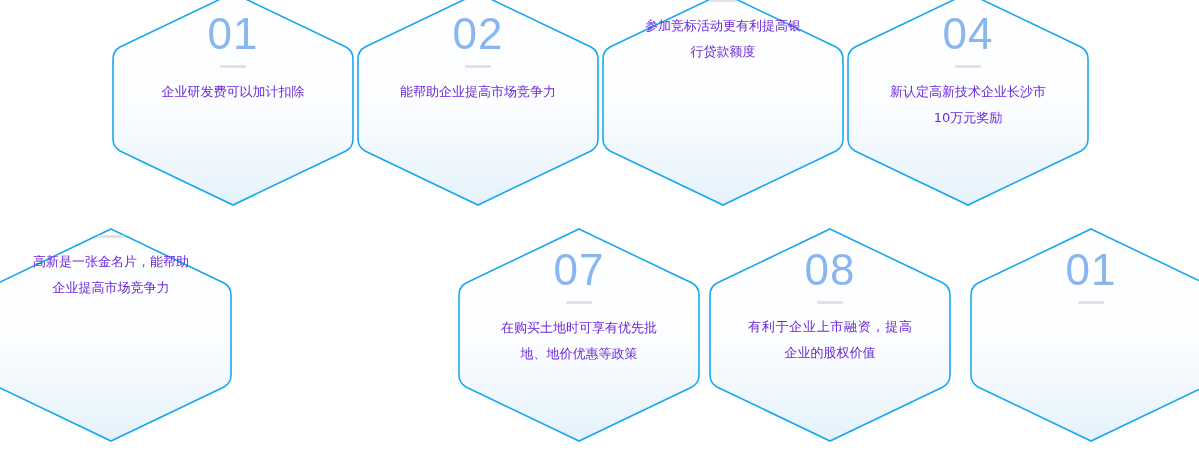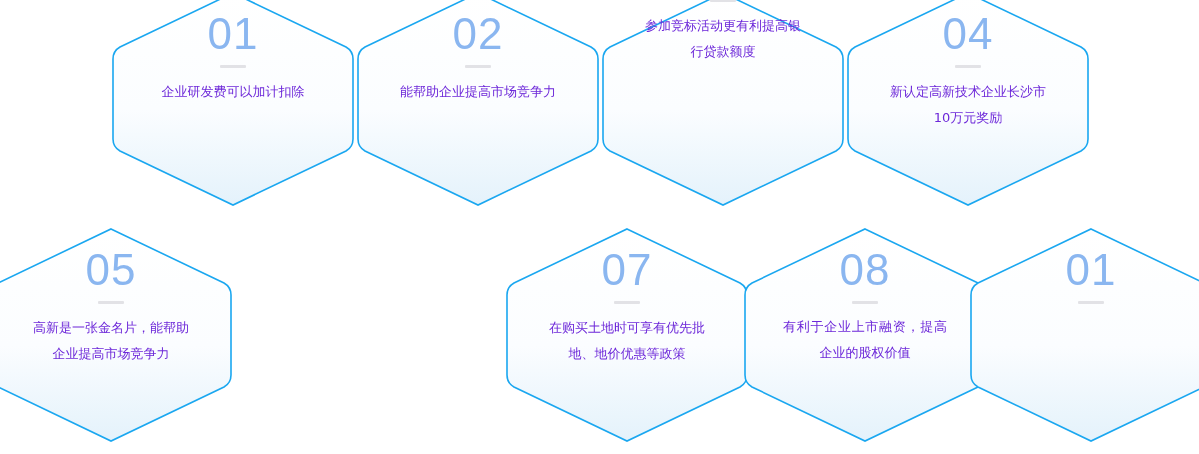--- a/index.html
+++ b/index.html
@@ -74,22 +74,22 @@
     font-family: Liberation Mono, monospace;
   }
   
   .r1c1 { left: 110px;  top: -10px; }
   .r1c2 { left: 355px;  top: -10px; }
   .r1c3 { left: 600px;  top: -10px; }
   .r1c4 { left: 845px;  top: -10px; }
   
   .r2c1 { left: -12px;  top: 226px; }
   .r2c2 { left: 233px;  top: 226px; }
-  .r2c3 { left: 504px;  top: 226px; }
-  .r2c4 { left: 742px;  top: 226px; }
+  .r2c3 { left: 456px;  top: 226px; }
+  .r2c4 { left: 707px;  top: 226px; }
   .r2c5 { left: 968px;  top: 226px; }
 </style>
 </head>
 <body>
 
 <div id="infographic">
 
   <div class="hex r1c1">
     <svg class="hex-shape" viewBox="0 0 246 218">
       <defs>
@@ -138,21 +138,20 @@
       <div class="hex-divider"></div>
       <div class="hex-text">新认定高新技术企业长沙市10万元奖励</div>
     </div>
   </div>
 
   <div class="hex r2c1">
     <svg class="hex-shape" viewBox="0 0 246 218">
       <path d="M 123 3 L 236 57 Q 243 61 243 69 L 243 149 Q 243 157 236 161 L 123 215 L 10 161 Q 3 157 3 149 L 3 69 Q 3 61 10 57 Z" fill="url(#g1)" stroke="#1aa7f0" stroke-width="1.6"></path>
     </svg>
     <div class="hex-content">
-      <div class="hex-number">05</div>
       <div class="hex-divider"></div>
       <div class="hex-text">高新是一张金名片，能帮助企业提高市场竞争力</div>
     </div>
   </div>
 
 
   <div class="hex r2c3">
     <svg class="hex-shape" viewBox="0 0 246 218">
       <path d="M 123 3 L 236 57 Q 243 61 243 69 L 243 149 Q 243 157 236 161 L 123 215 L 10 161 Q 3 157 3 149 L 3 69 Q 3 61 10 57 Z" fill="url(#g1)" stroke="#1aa7f0" stroke-width="1.6"></path>
     </svg>

